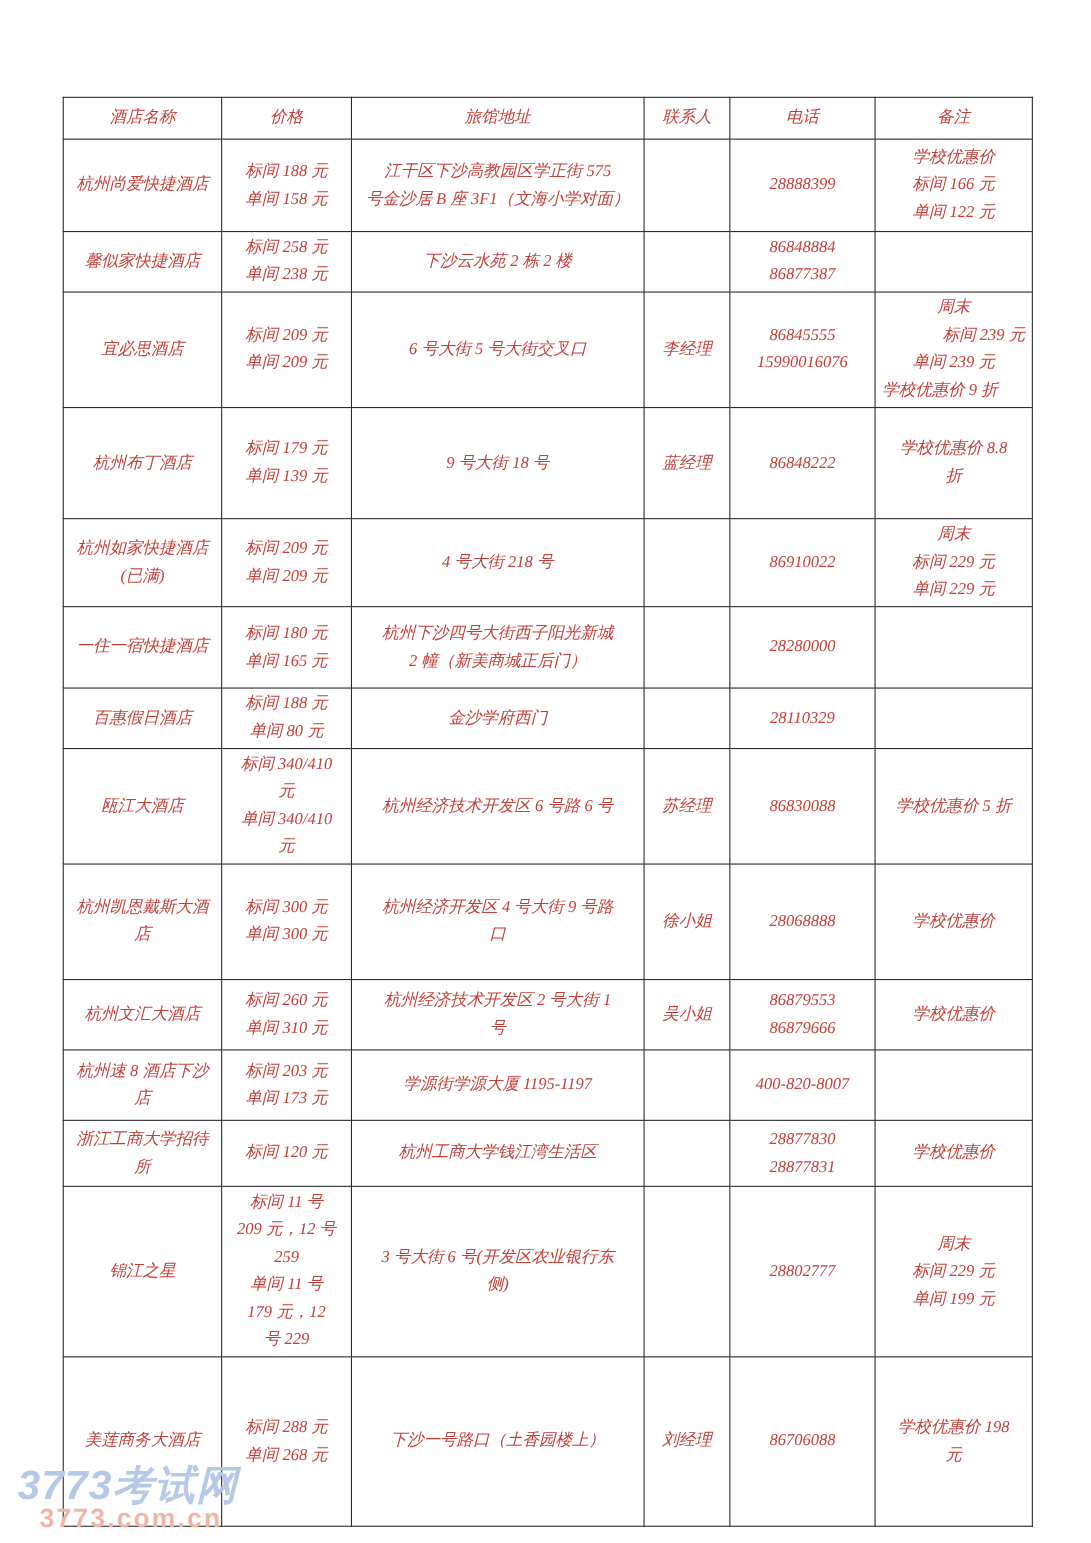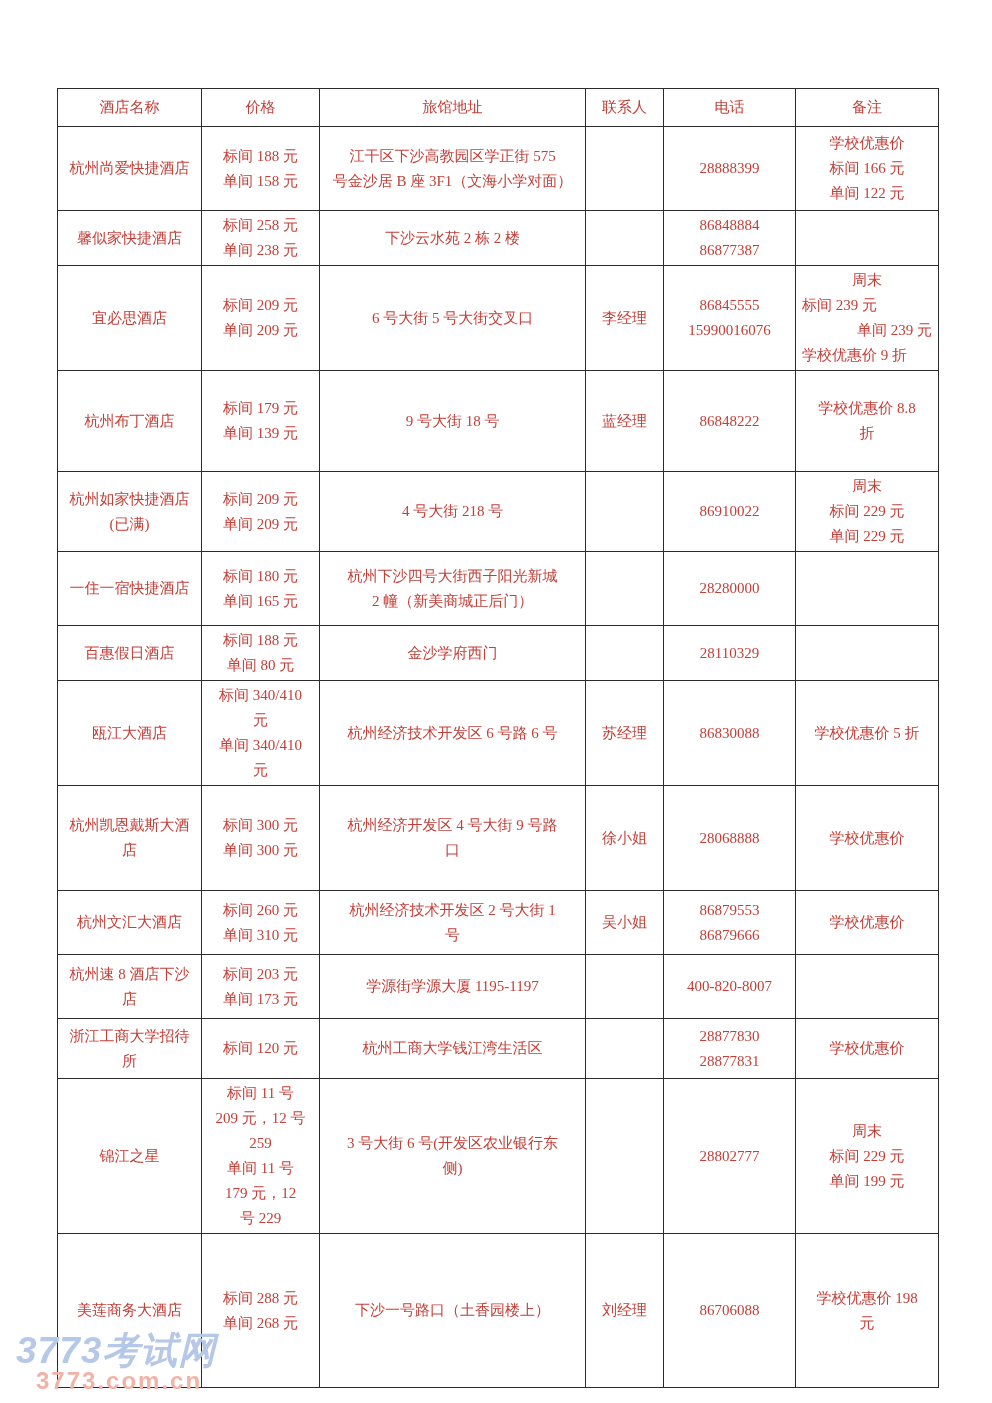--- a/index.html
+++ b/index.html
@@ -10,20 +10,21 @@
     font-family:"Liberation Serif","DejaVu Serif",serif;
     overflow:hidden;
   }
   table.hotels{
     position:absolute;
     left:57px;top:88px;
     width:881px;
     border-collapse:collapse;
     table-layout:fixed;
     color:#c23f38;
+    font-style:italic;
   }
   table.hotels th,
   table.hotels td{
     border:1px solid #2b2b2b;
     font-size:15px;
     line-height:25px;
     font-weight:normal;
     padding:2px 6px;
     text-align:center;
     vertical-align:middle;
@@ -152,22 +153,22 @@
         <td class="c-addr">
           <div>6 号大街 5 号大街交叉口</div>
         </td>
         <td class="c-contact">李经理</td>
         <td class="c-phone">
           <div>86845555</div>
           <div>15990016076</div>
         </td>
         <td class="c-remark">
           <div style="text-align: center;">周末</div>
-          <div style="text-align: left;">标间 239 元</div>
-          <div style="text-align: right;">单间 239 元</div>
+          <div style="text-align: right;">标间 239 元</div>
+          <div style="text-align: center;">单间 239 元</div>
           <div style="text-align: left;">学校优惠价 9 折</div>
         </td>
       </tr>
       <tr>
         <td class="c-name">杭州布丁酒店</td>
         <td class="c-price">
           <div>标间 179 元</div>
           <div>单间 139 元</div>
         </td>
         <td class="c-addr">

